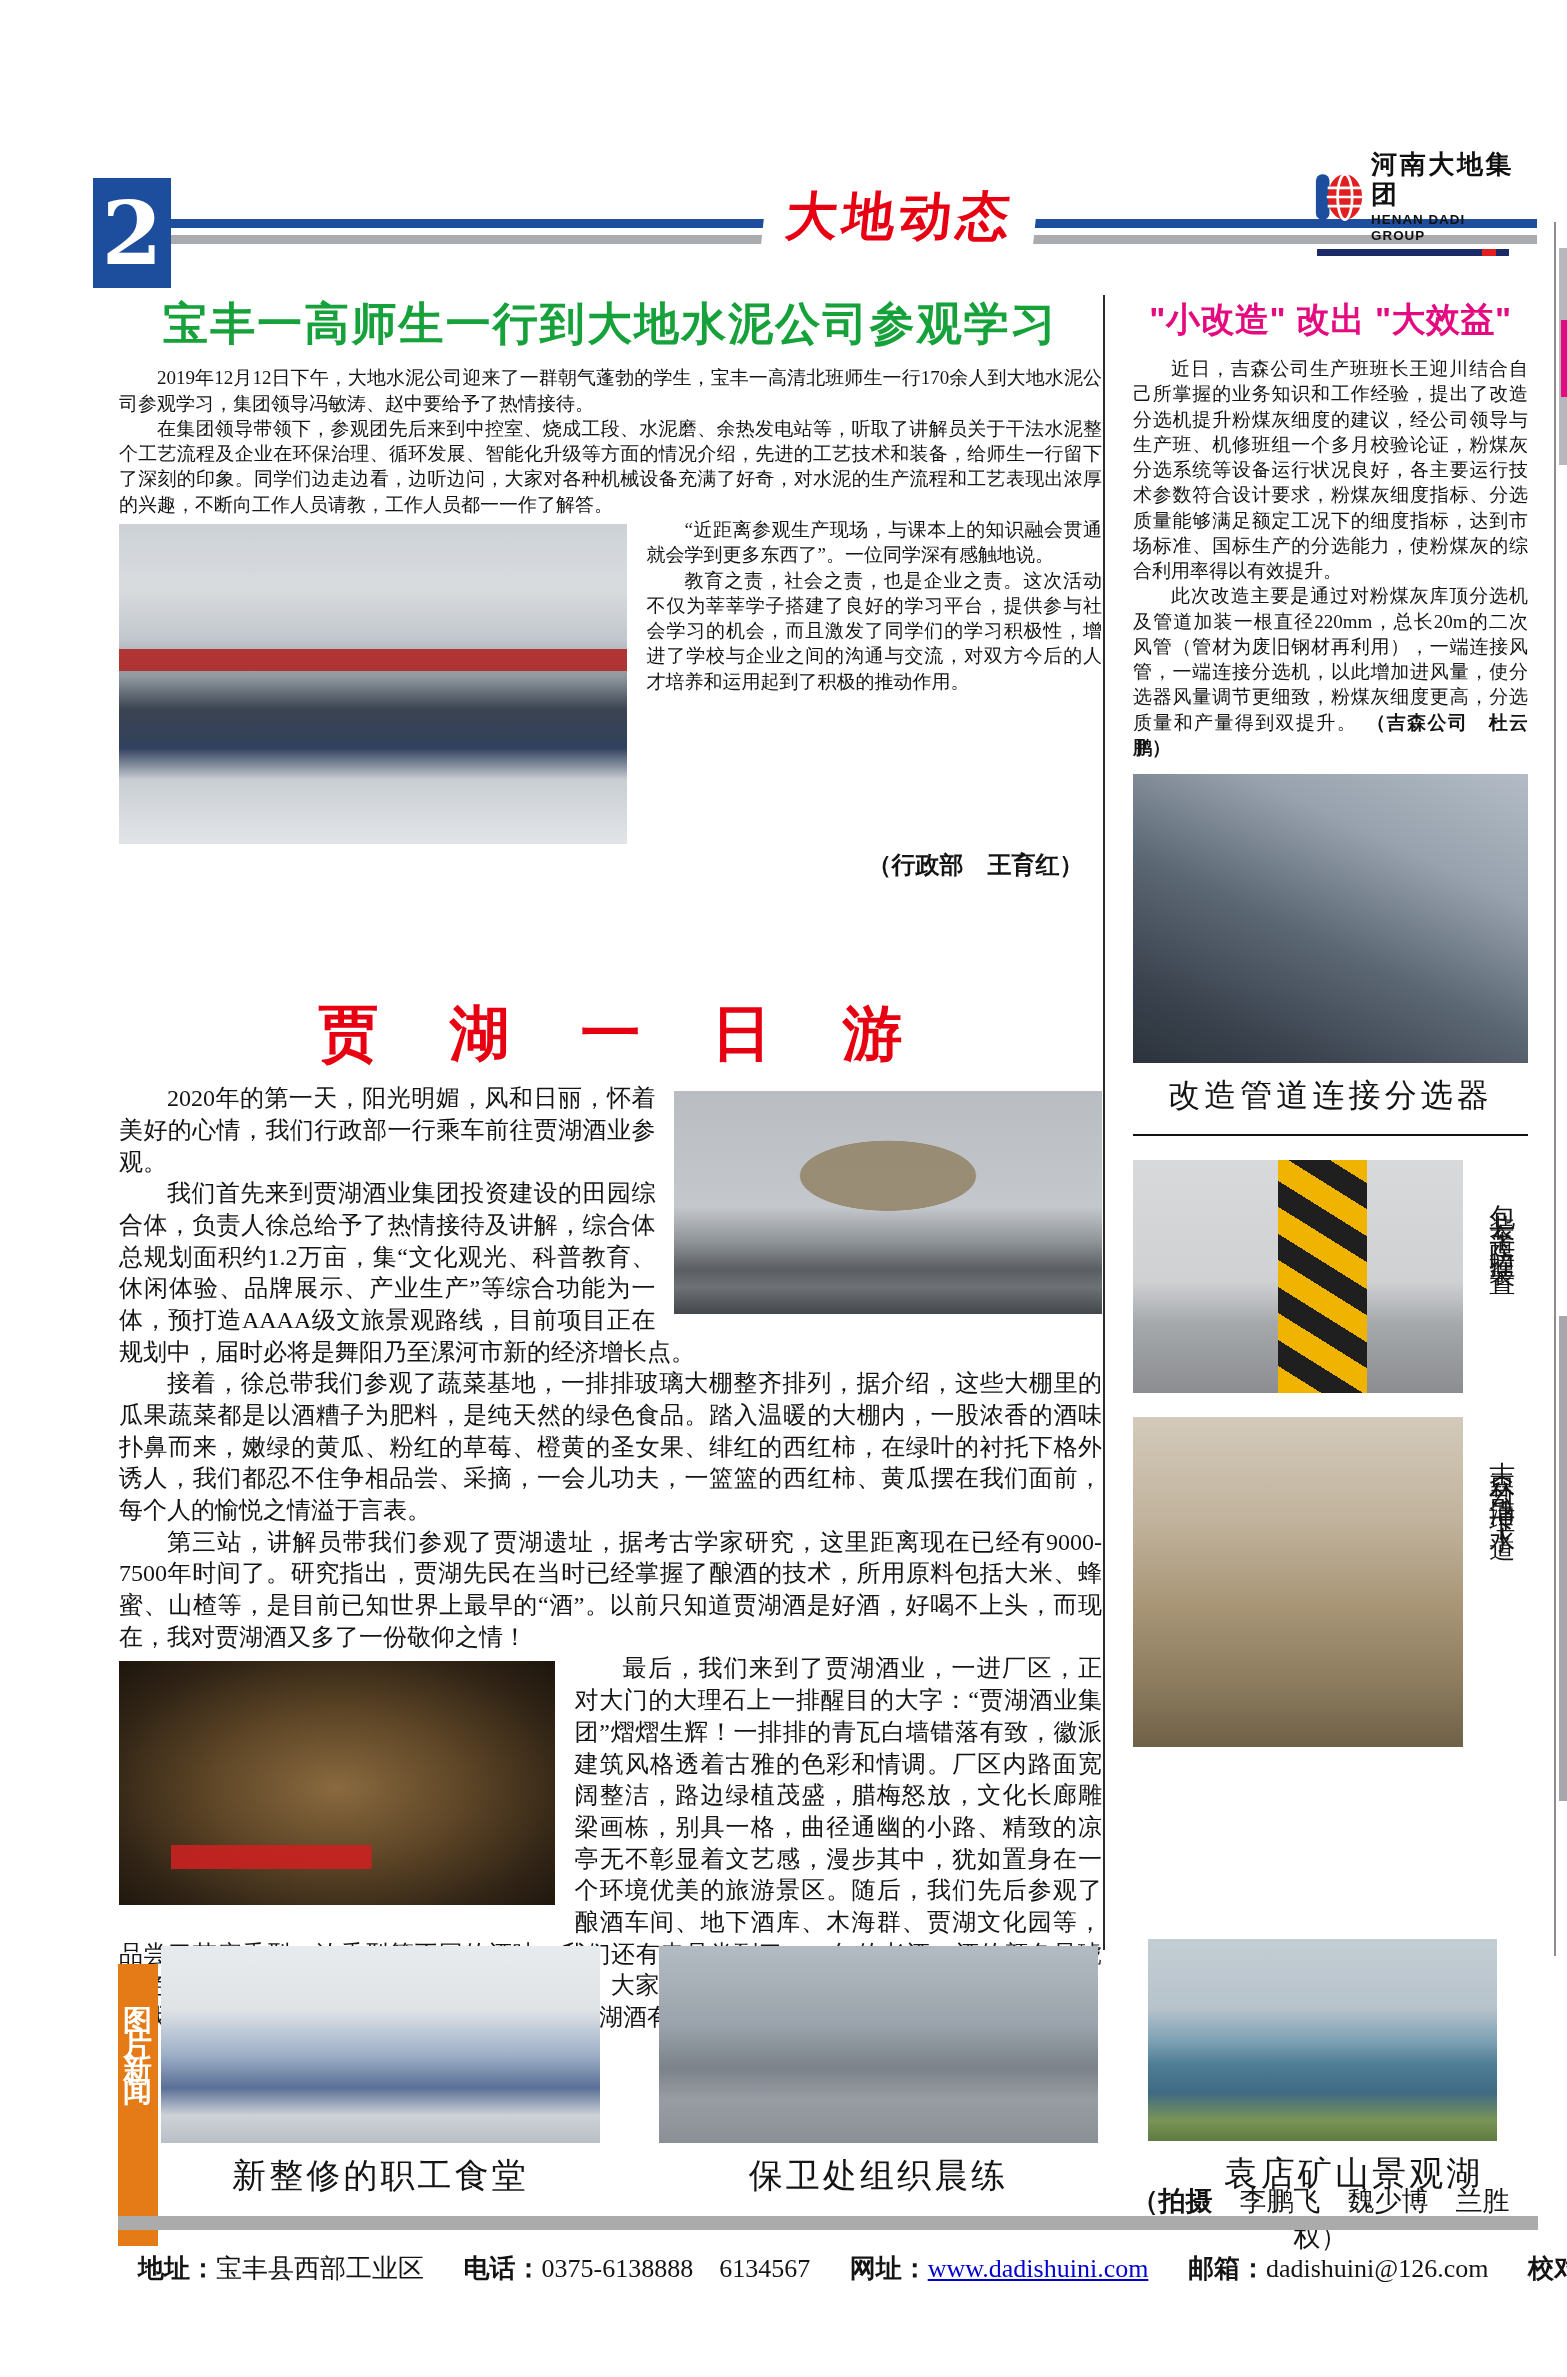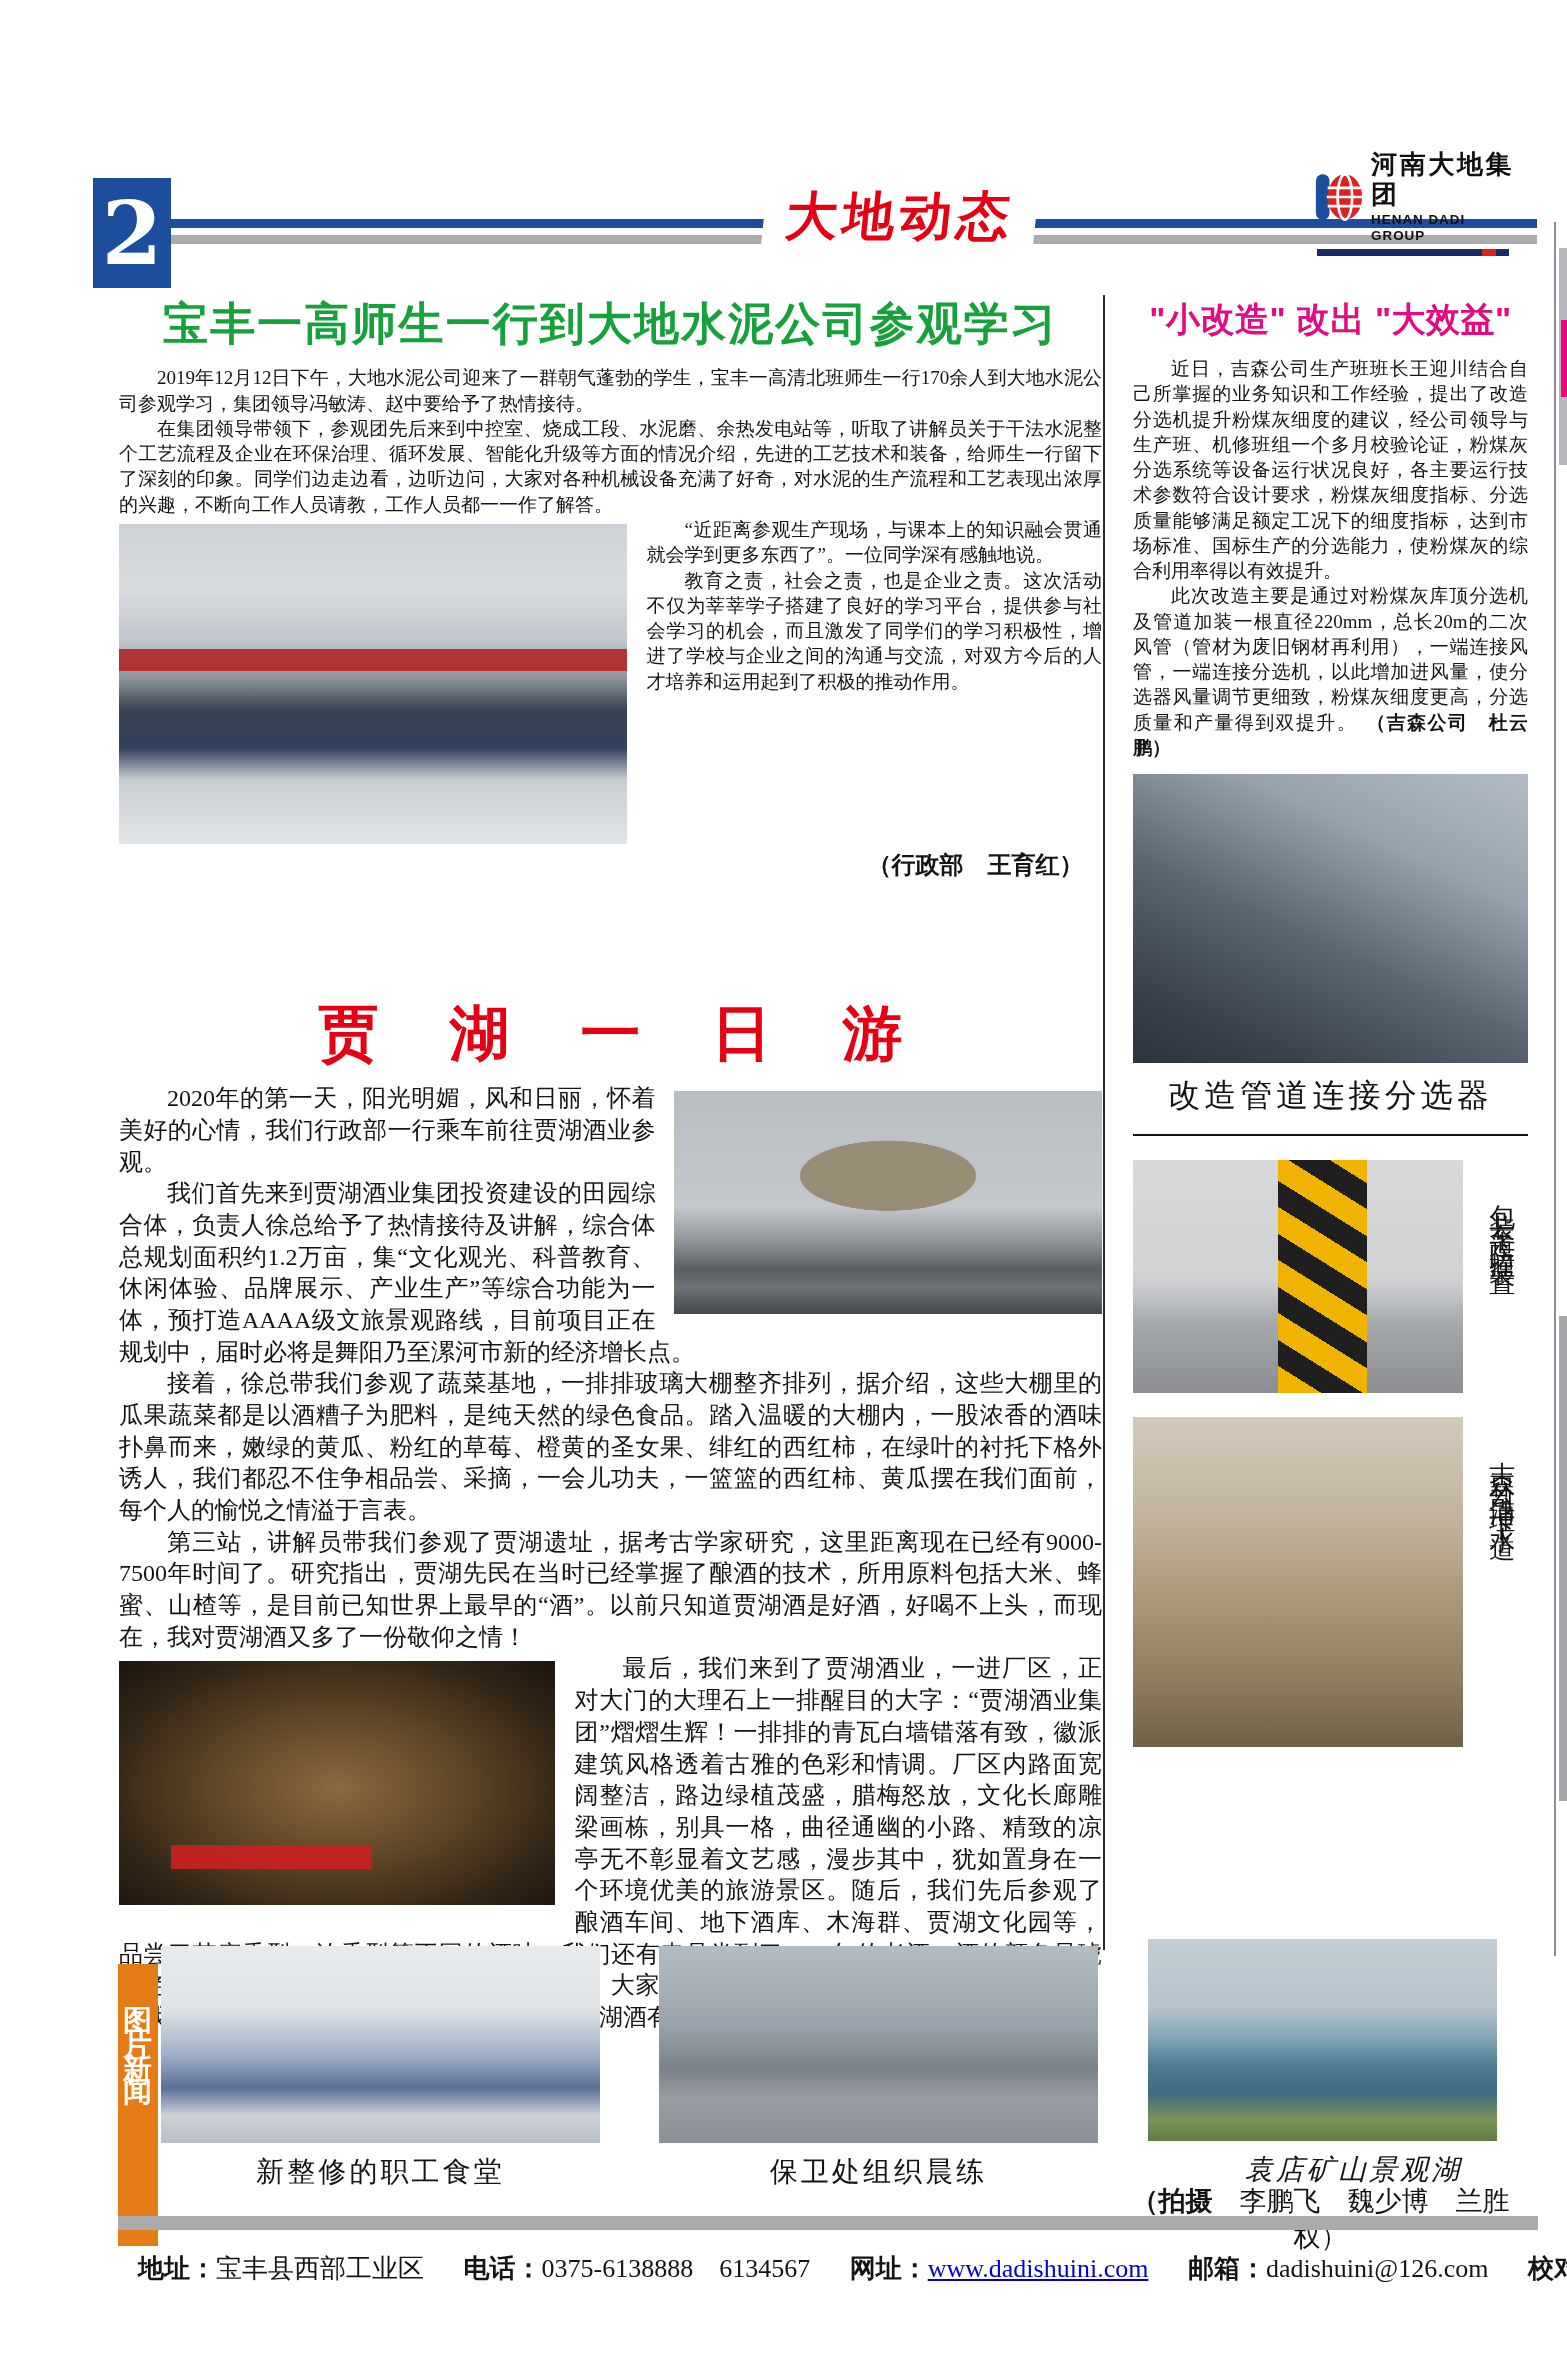--- a/index.html
+++ b/index.html
@@ -84,24 +84,24 @@
   .ph-row { display:flex; gap:13.4px; margin-bottom:24px; }
   .vcap { writing-mode:vertical-rl; text-orientation:upright; font-size:26px; letter-spacing:9.3px;
           padding-top:24px; margin:0 auto; }
 
   
   .orange-bar { position:absolute; left:118px; top:1964px; width:40px; height:282px; background:#e57b17; }
   .orange-bar span { position:absolute; left:0; top:18.6px; width:100%; text-align:center; color:#fff;
          writing-mode:vertical-rl; text-orientation:upright; font:bold 29px/40px "Liberation Serif","DejaVu Serif",serif;
          letter-spacing:23px; }
   .fig { position:absolute; }
-  .fig .cap2 { text-align:center; font-size:28px; letter-spacing:3.1px; margin-top:10.3px; }
+  .fig .cap2 { text-align:center; font-size:34px; letter-spacing:3.1px; margin-top:10.3px; }
   #figD { left:161px;  top:1946px; width:439px; }
   #figE { left:659px; top:1946px; width:439px; }
-  #figF { left:1148px; top:1939px; width:411px;font-style:italic; }
+  #figF { left:1148px; top:1939px; width:411px; }
   .credit { position:absolute; left:1114px; top:2183px; width:413px; text-align:center; font-size:27px; }
   .credit b { font-family:"Liberation Sans","DejaVu Sans",sans-serif; }
 
   
   .footer-bar { position:absolute; left:118px; top:2216px; width:1420px; height:14px; background:#ababab; }
   .footer-line { position:absolute; left:138px; top:2251px; width:1393px; font-size:26px; white-space:nowrap; }
   .footer-line .seg { margin-right:33px; }
   .flabel { font-family:"Liberation Sans","DejaVu Sans",sans-serif; font-weight:bold; }
   .weblink { color:#0000d0; text-decoration:underline; }
 </style>

